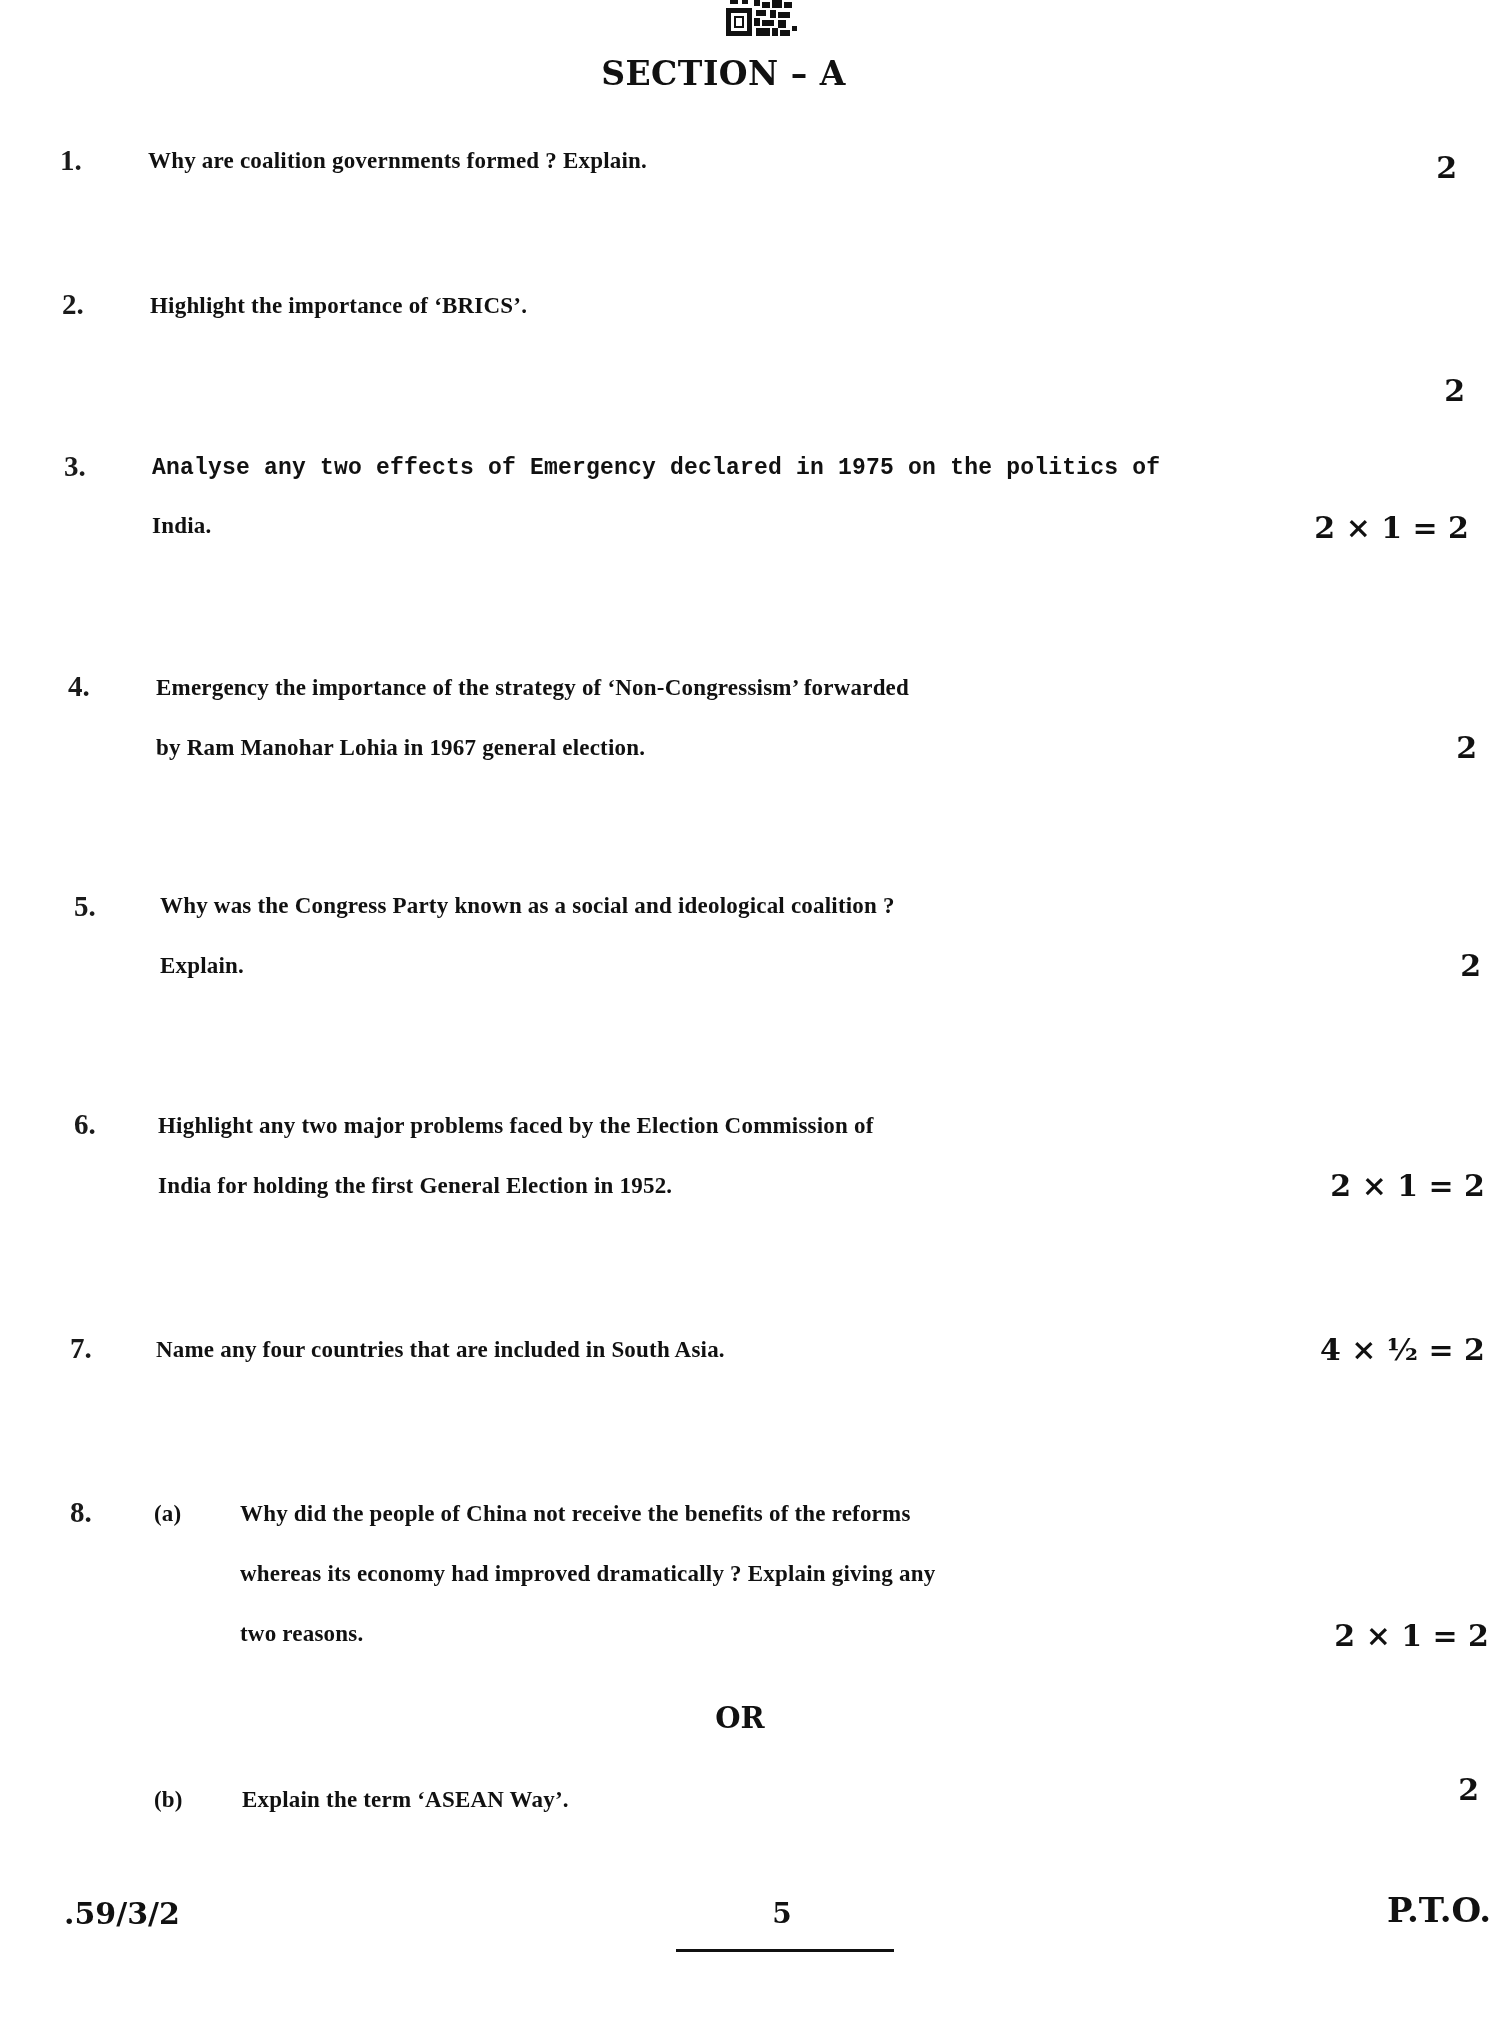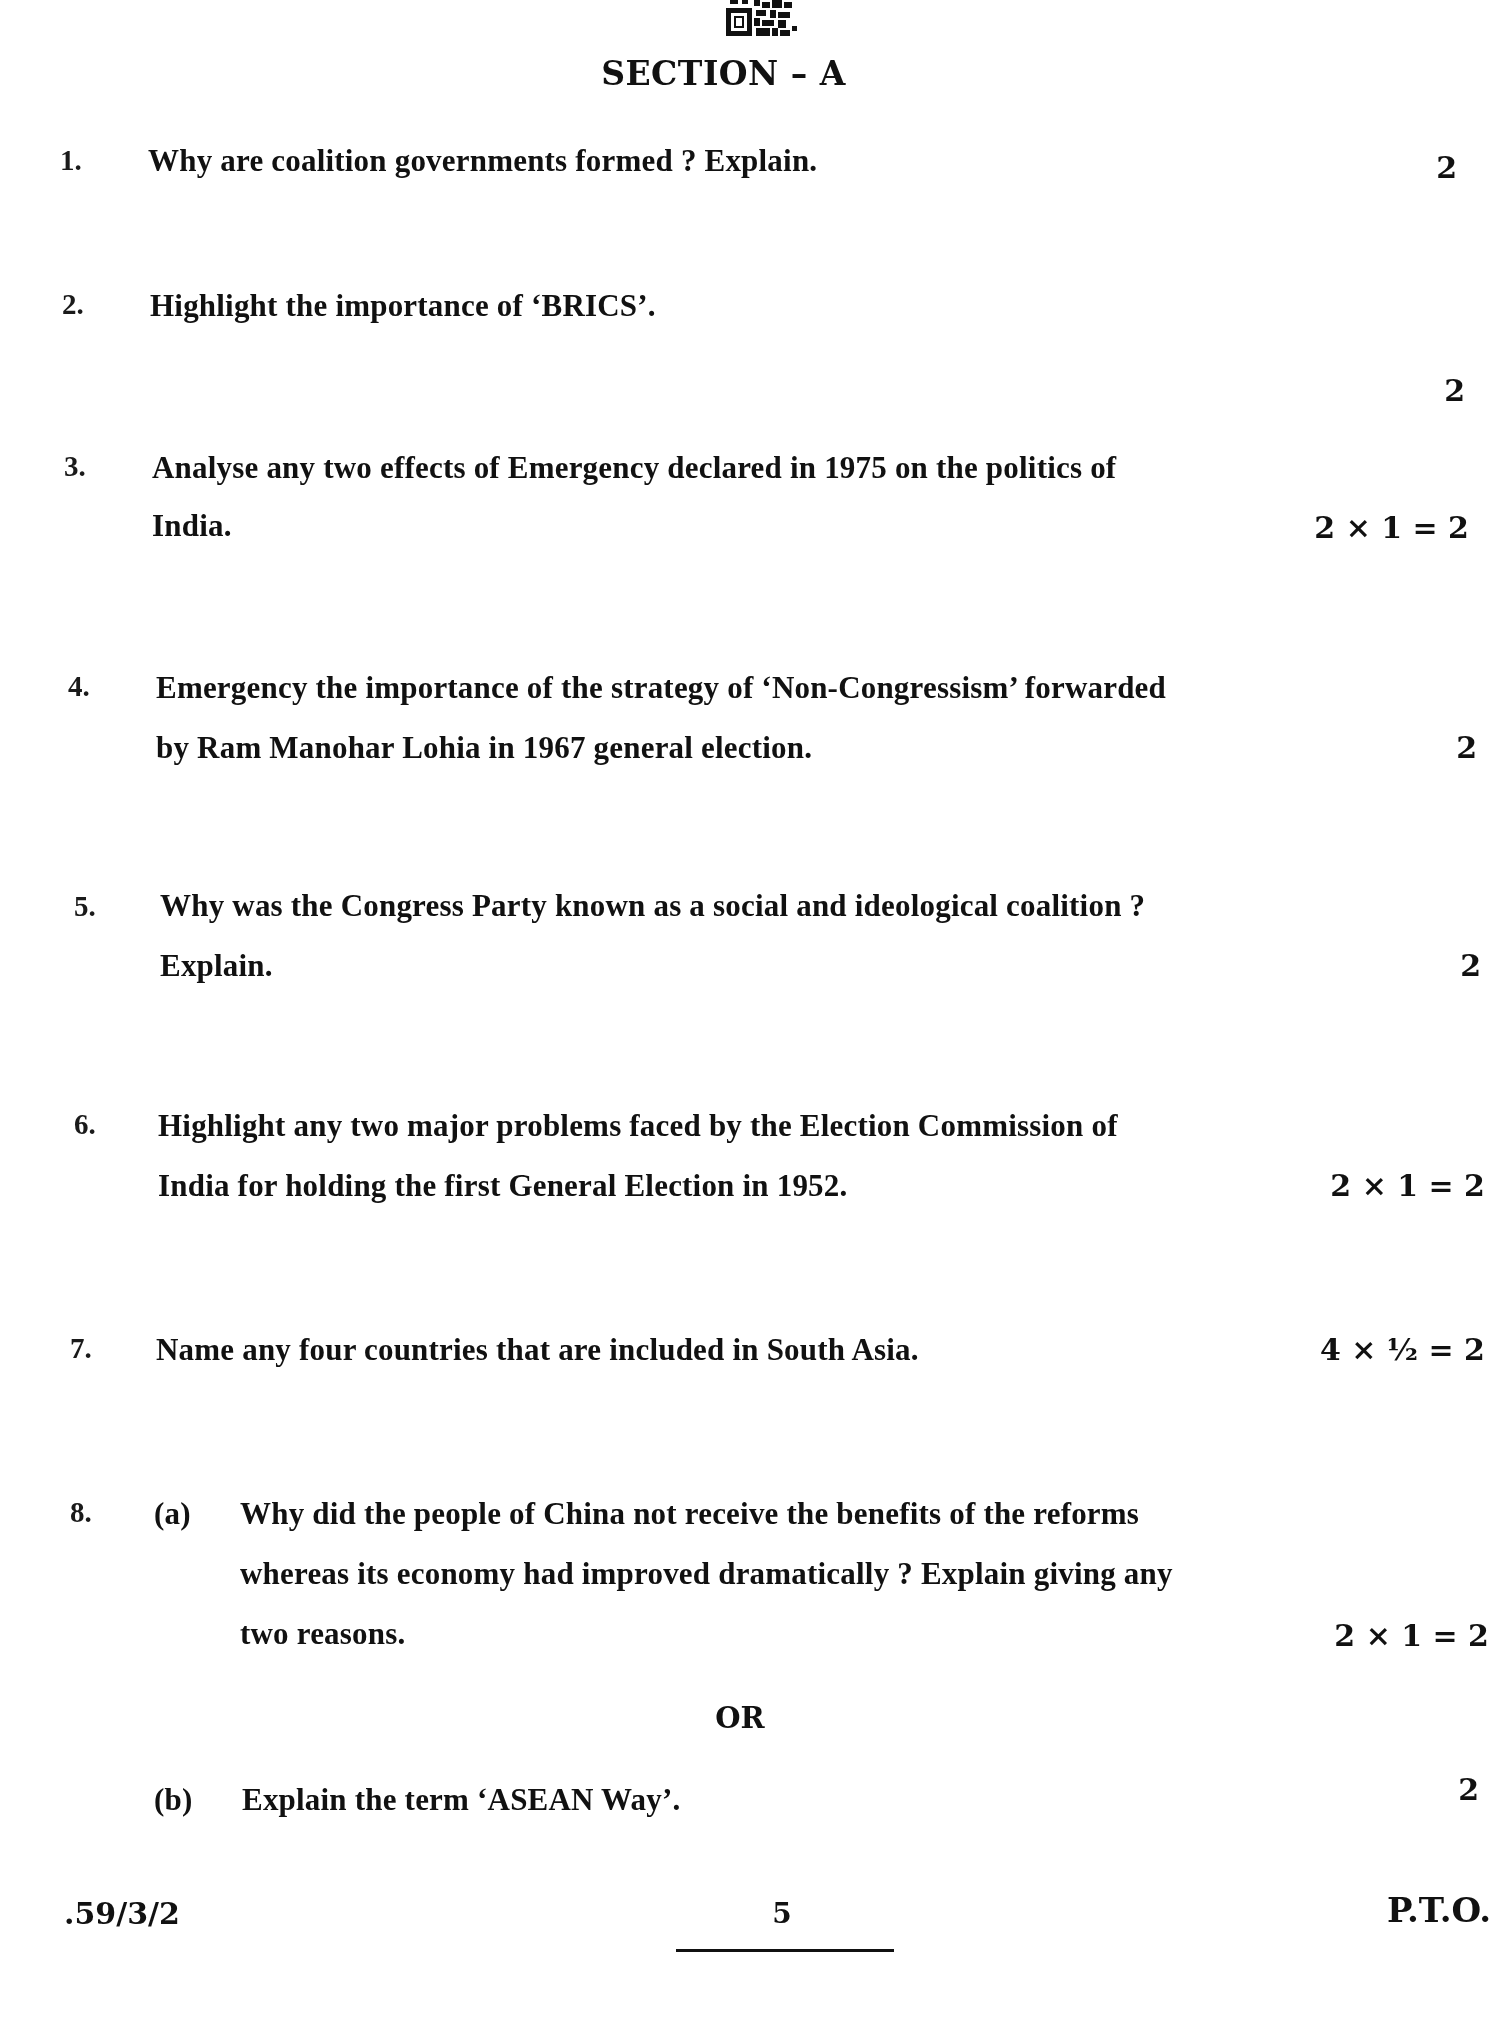--- a/index.html
+++ b/index.html
@@ -28,21 +28,21 @@
       width: 1447px;
       top: 54px;
       text-align: center;
       font-family: "DejaVu Serif", serif;
       font-weight: bold;
       font-size: 33px;
       letter-spacing: 0.5px;
     }
     .line {
       position: absolute;
-      font-size: 31px;
+      font-size: 23px;
       line-height: 40px;
       white-space: nowrap;
       font-family: "Liberation Serif", "DejaVu Serif", serif;
       font-weight: bold;
       letter-spacing: 0.2px;
     }
     .qnum {
       position: absolute;
       font-size: 29px;
       line-height: 40px;
@@ -142,21 +142,21 @@
 </div>
 
 <div>
   <span class="qnum" style="left:62px; top:284px;">2.</span>
   <span class="line" style="left:150px; top:286px;">Highlight the importance of ‘BRICS’.</span>
   <span class="marks" style="right:40px; top:371px;">2</span>
 </div>
 
 <div>
   <span class="qnum" style="left:64px; top:446px;">3.</span>
-  <span class="line" style="left:152px; top:448px;">Analyse any two effects of Emergency declared in 1975 on the politics of</span>
+  <span class="line" style="left:152px; top:448px;font-family:Liberation Mono, monospace;">Analyse any two effects of Emergency declared in 1975 on the politics of</span>
   <span class="line" style="left:152px; top:506px;">India.</span>
   <span class="marks" style="right:36px; top:508px;">2 × 1 = 2</span>
 </div>
 
 <div>
   <span class="qnum" style="left:68px; top:666px;">4.</span>
   <span class="line" style="left:156px; top:668px;">Emergency the importance of the strategy of ‘Non-Congressism’ forwarded</span>
   <span class="line" style="left:156px; top:728px;">by Ram Manohar Lohia in 1967 general election.</span>
   <span class="marks" style="right:28px; top:728px;">2</span>
 </div>

